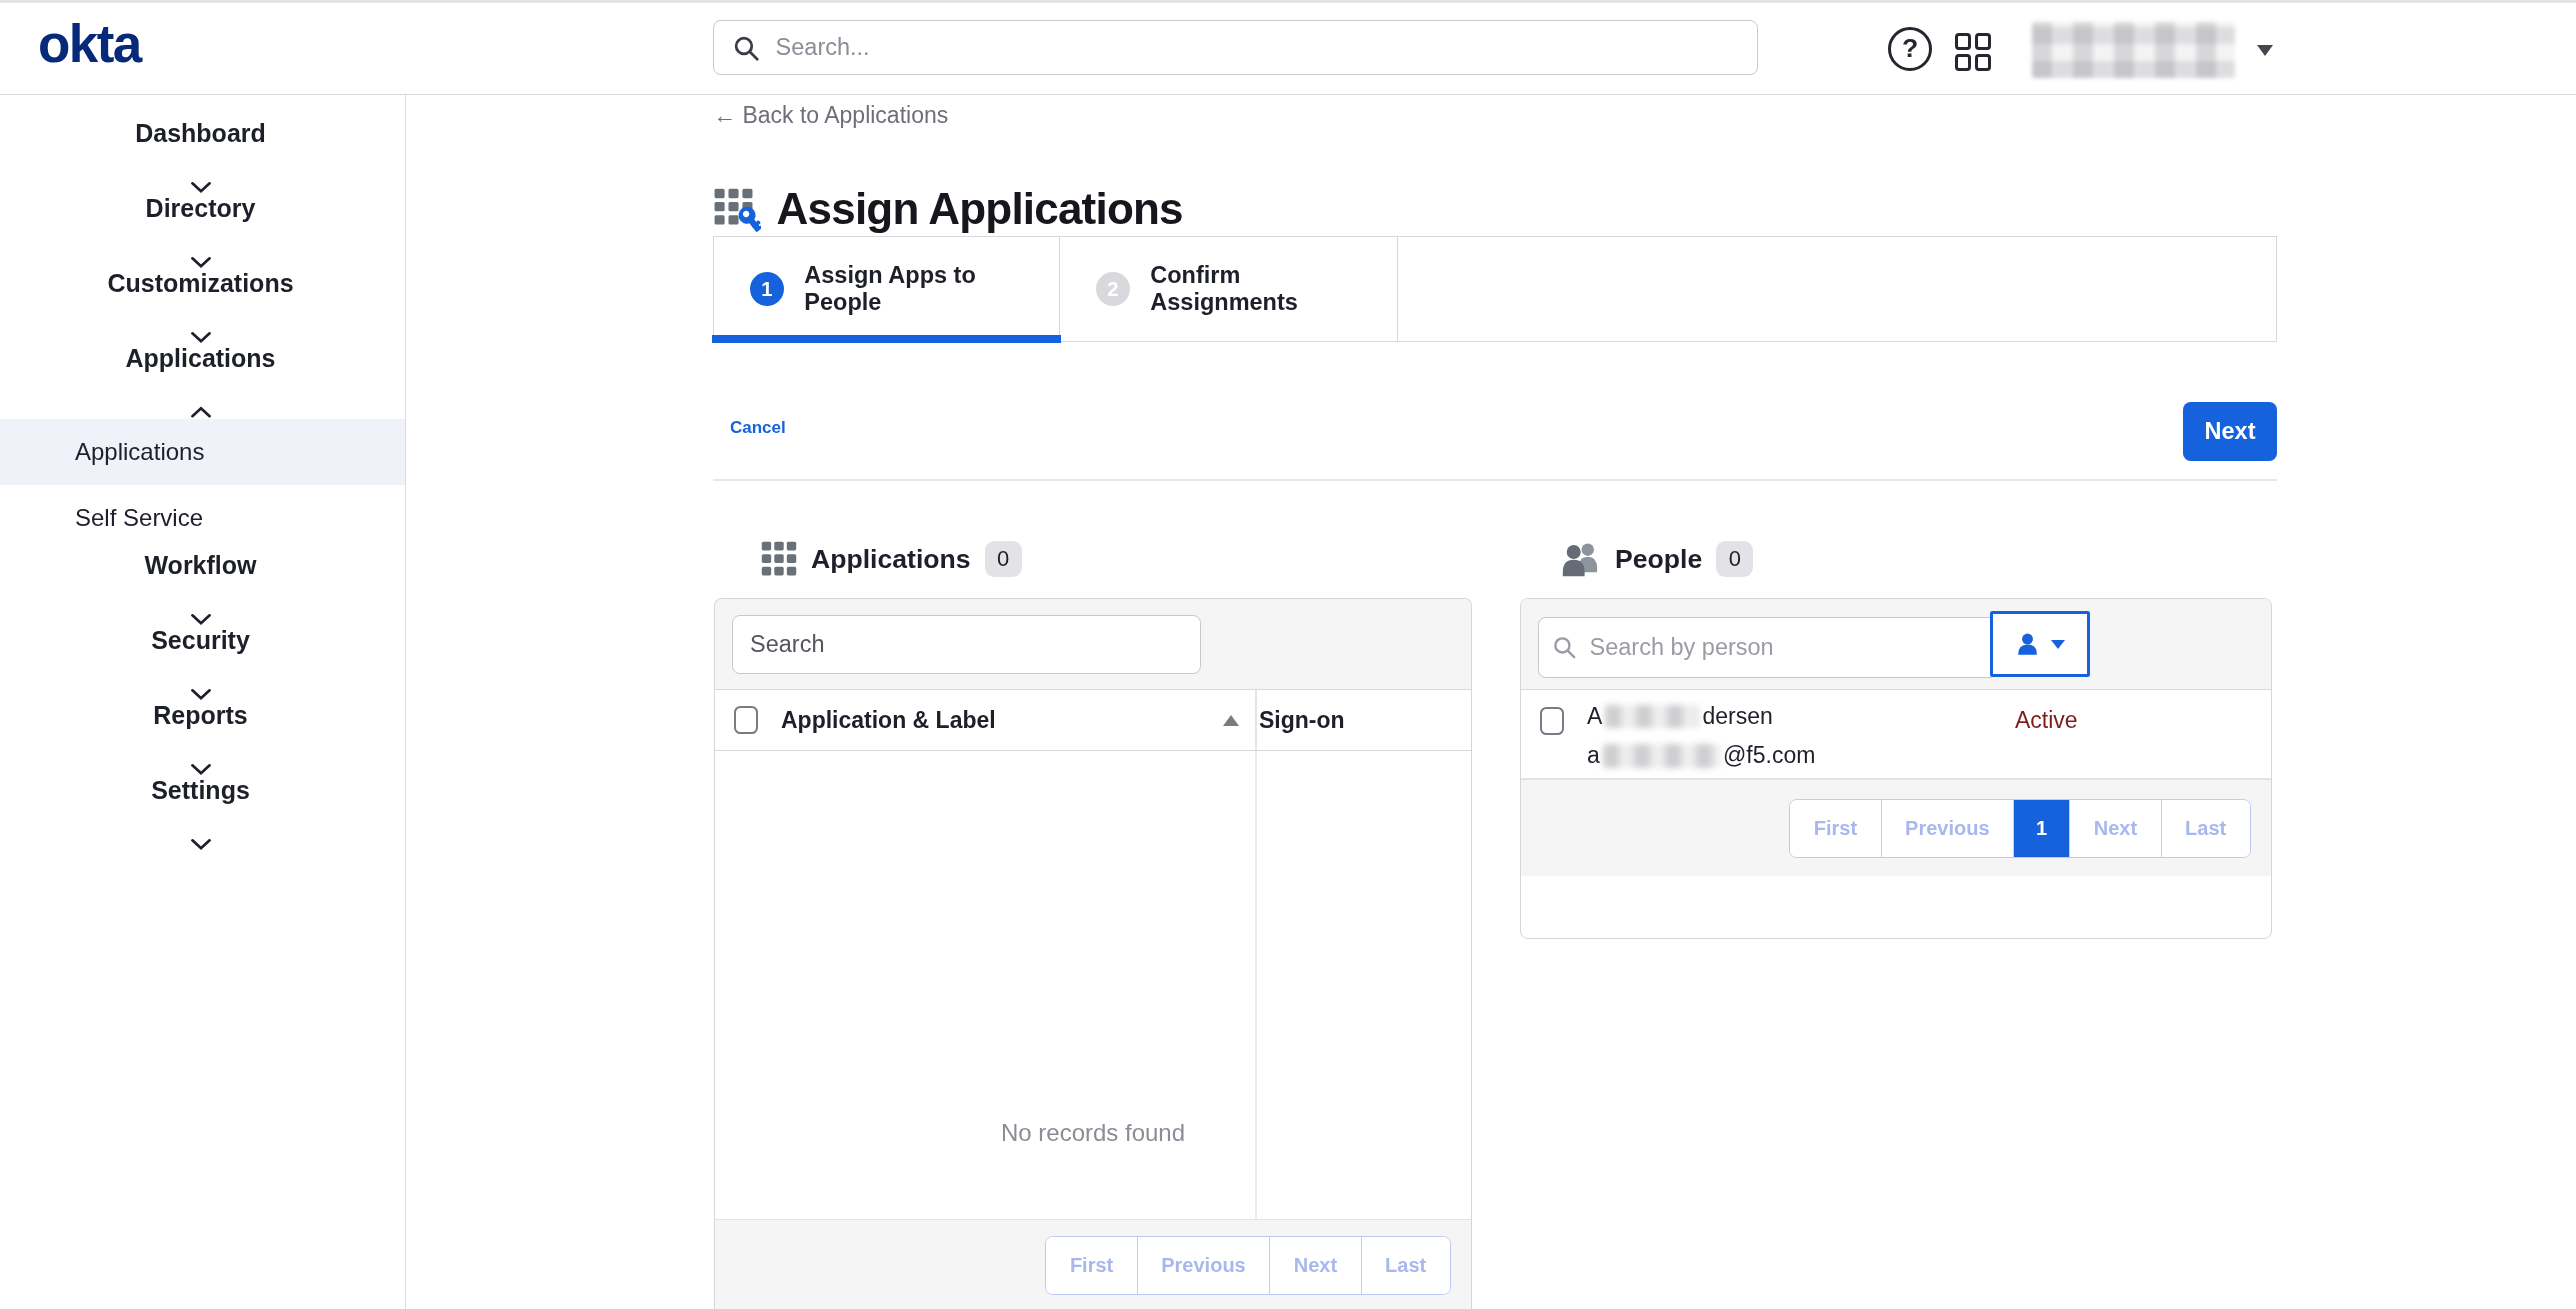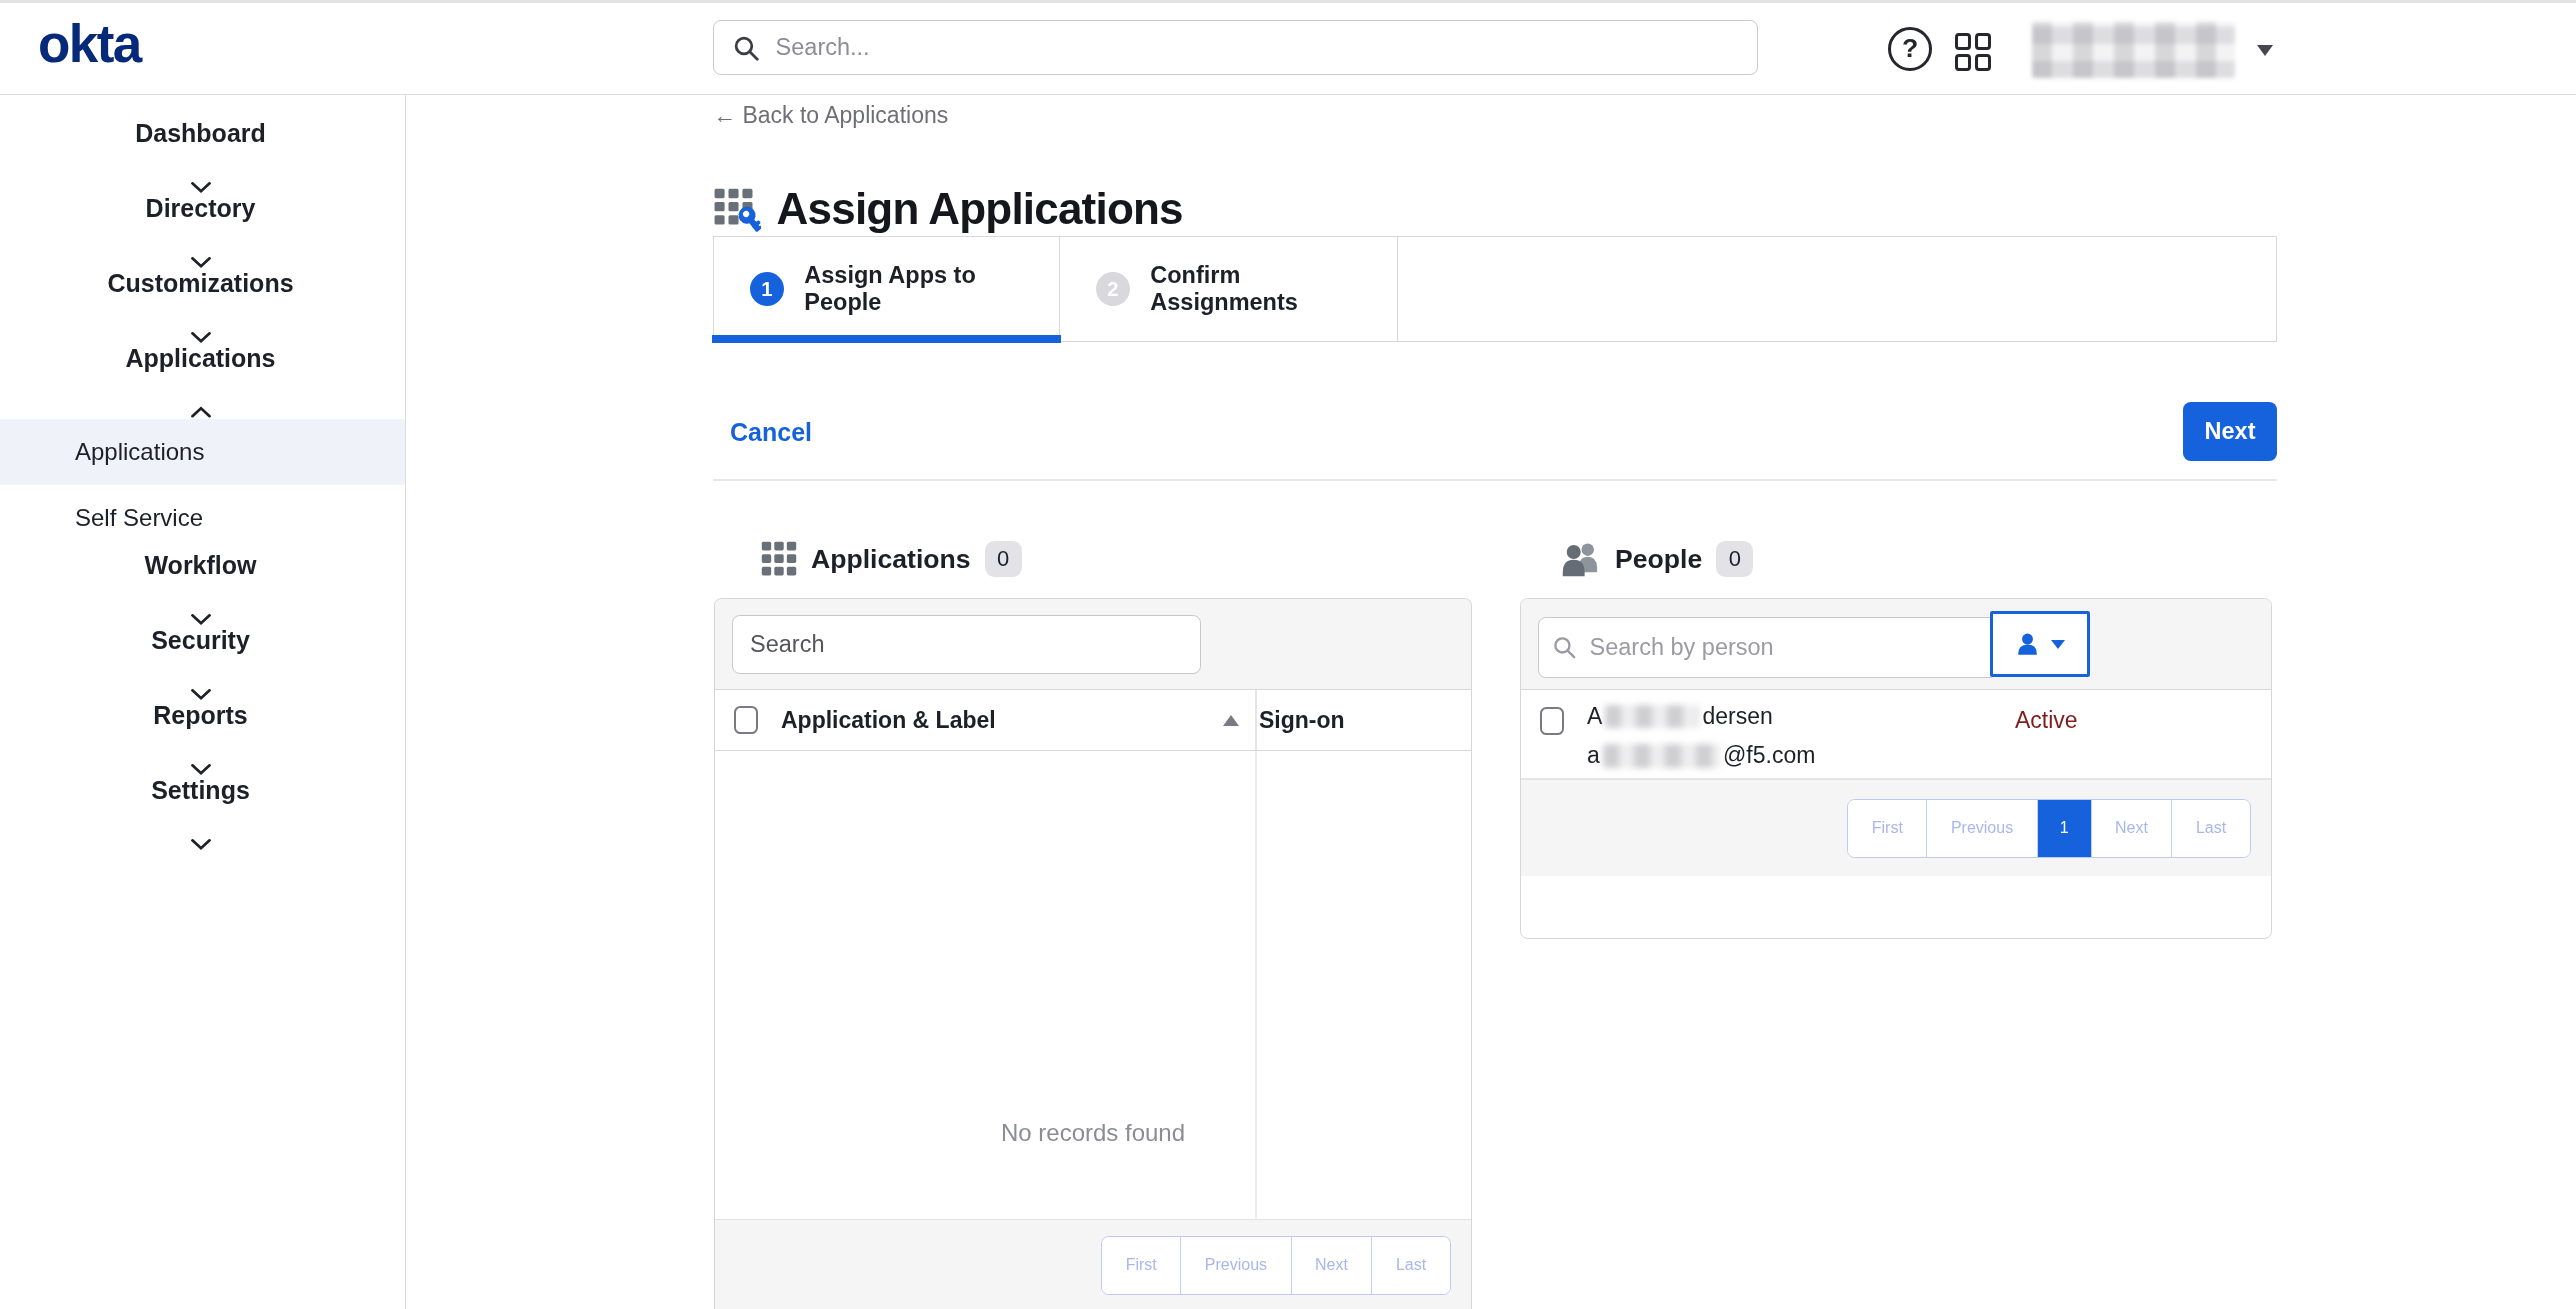--- a/index.html
+++ b/index.html
@@ -73,21 +73,21 @@
   .tab { position:relative; display:flex; align-items:center; gap:20.3px; padding:0 36px; border-right:1.6px solid #d7d7dc; cursor:pointer; }
   .tab.active::after { content:""; position:absolute; left:-1.6px; right:-1.6px; bottom:-1.6px; height:7.8px; background:#1662dd; }
   .step-circle {
     width:34px; height:34px; border-radius:50%; display:flex; align-items:center; justify-content:center;
     color:#fff; font-size:20.3px; font-weight:bold; flex:0 0 auto;
   }
   .step-circle.active { background:#1662dd; }
   .step-circle.inactive { background:#d8d8dd; }
   .tab-label { font-size:23.5px; font-weight:bold; color:#1d1f29; }
   
-  .cancel-link { position:absolute; left:730px; top:418px; font-size:25px; font-weight:bold; color:#1662dd; cursor:pointer; }
+  .cancel-link { position:absolute; left:730px; top:418px; font-size:17px; font-weight:bold; color:#1662dd; cursor:pointer; }
   .next-btn {
     position:absolute; left:2183px; top:402px; width:94px; height:59px;
     background:#1662dd; color:#fff; border:none; border-radius:7.8px;
     font-size:23.5px; font-weight:bold; font-family:"Liberation Sans", sans-serif; cursor:pointer;
     display:flex; align-items:center; justify-content:center;
   }
   .hr { position:absolute; left:713px; top:479px; width:1564px; height:1.6px; background:#e7e7eb; }
   
   .section-header { position:absolute; display:flex; align-items:center; gap:14px; }
   .section-header.apps { left:761px; top:541px; }
@@ -145,21 +145,21 @@
   .apps-body .body-divider { position:absolute; left:540px; top:0; bottom:0; width:1.6px; background:#ececef; }
   .empty-text { position:absolute; top:368px; left:0; right:0; text-align:center; font-size:24px; color:#8c8c96; }
   .panel-footer {
     height:91px; background:#f5f5f6; border-top:1.6px solid #e2e2e6;
     display:flex; align-items:center; justify-content:flex-end; padding-right:20.3px;
   }
   .panel.people .panel-footer { height:97px; }
   .pagination { display:flex; border:1.6px solid #bfc9f2; border-radius:7.8px; overflow:hidden; height:59px; background:#fff; }
   .pg-btn {
     display:flex; align-items:center; justify-content:center; padding:0 23.5px;
-    font-size:16px; font-weight:normal; color:#a8b7ee; background:#fff;
+    font-size:20px; font-weight:bold; color:#a8b7ee; background:#fff;
     border-left:1.6px solid #c4cef4; cursor:pointer; white-space:nowrap;
   }
   .pg-btn:first-child { border-left:none; }
   .pg-btn.current { background:#1662dd; color:#fff; padding:0 22px; }
   
   .person-row { position:relative; height:89px; border-bottom:1.6px solid #e4e4e9; background:#fff; }
   .person-row .checkbox { position:absolute; left:19px; top:17px; margin-left:0; }
   .person-name { position:absolute; left:66px; top:12.5px; font-size:23px; color:#1d1f29; }
   .person-email { position:absolute; left:66px; top:52px; font-size:23px; color:#1d1f29; }
   .redact {

